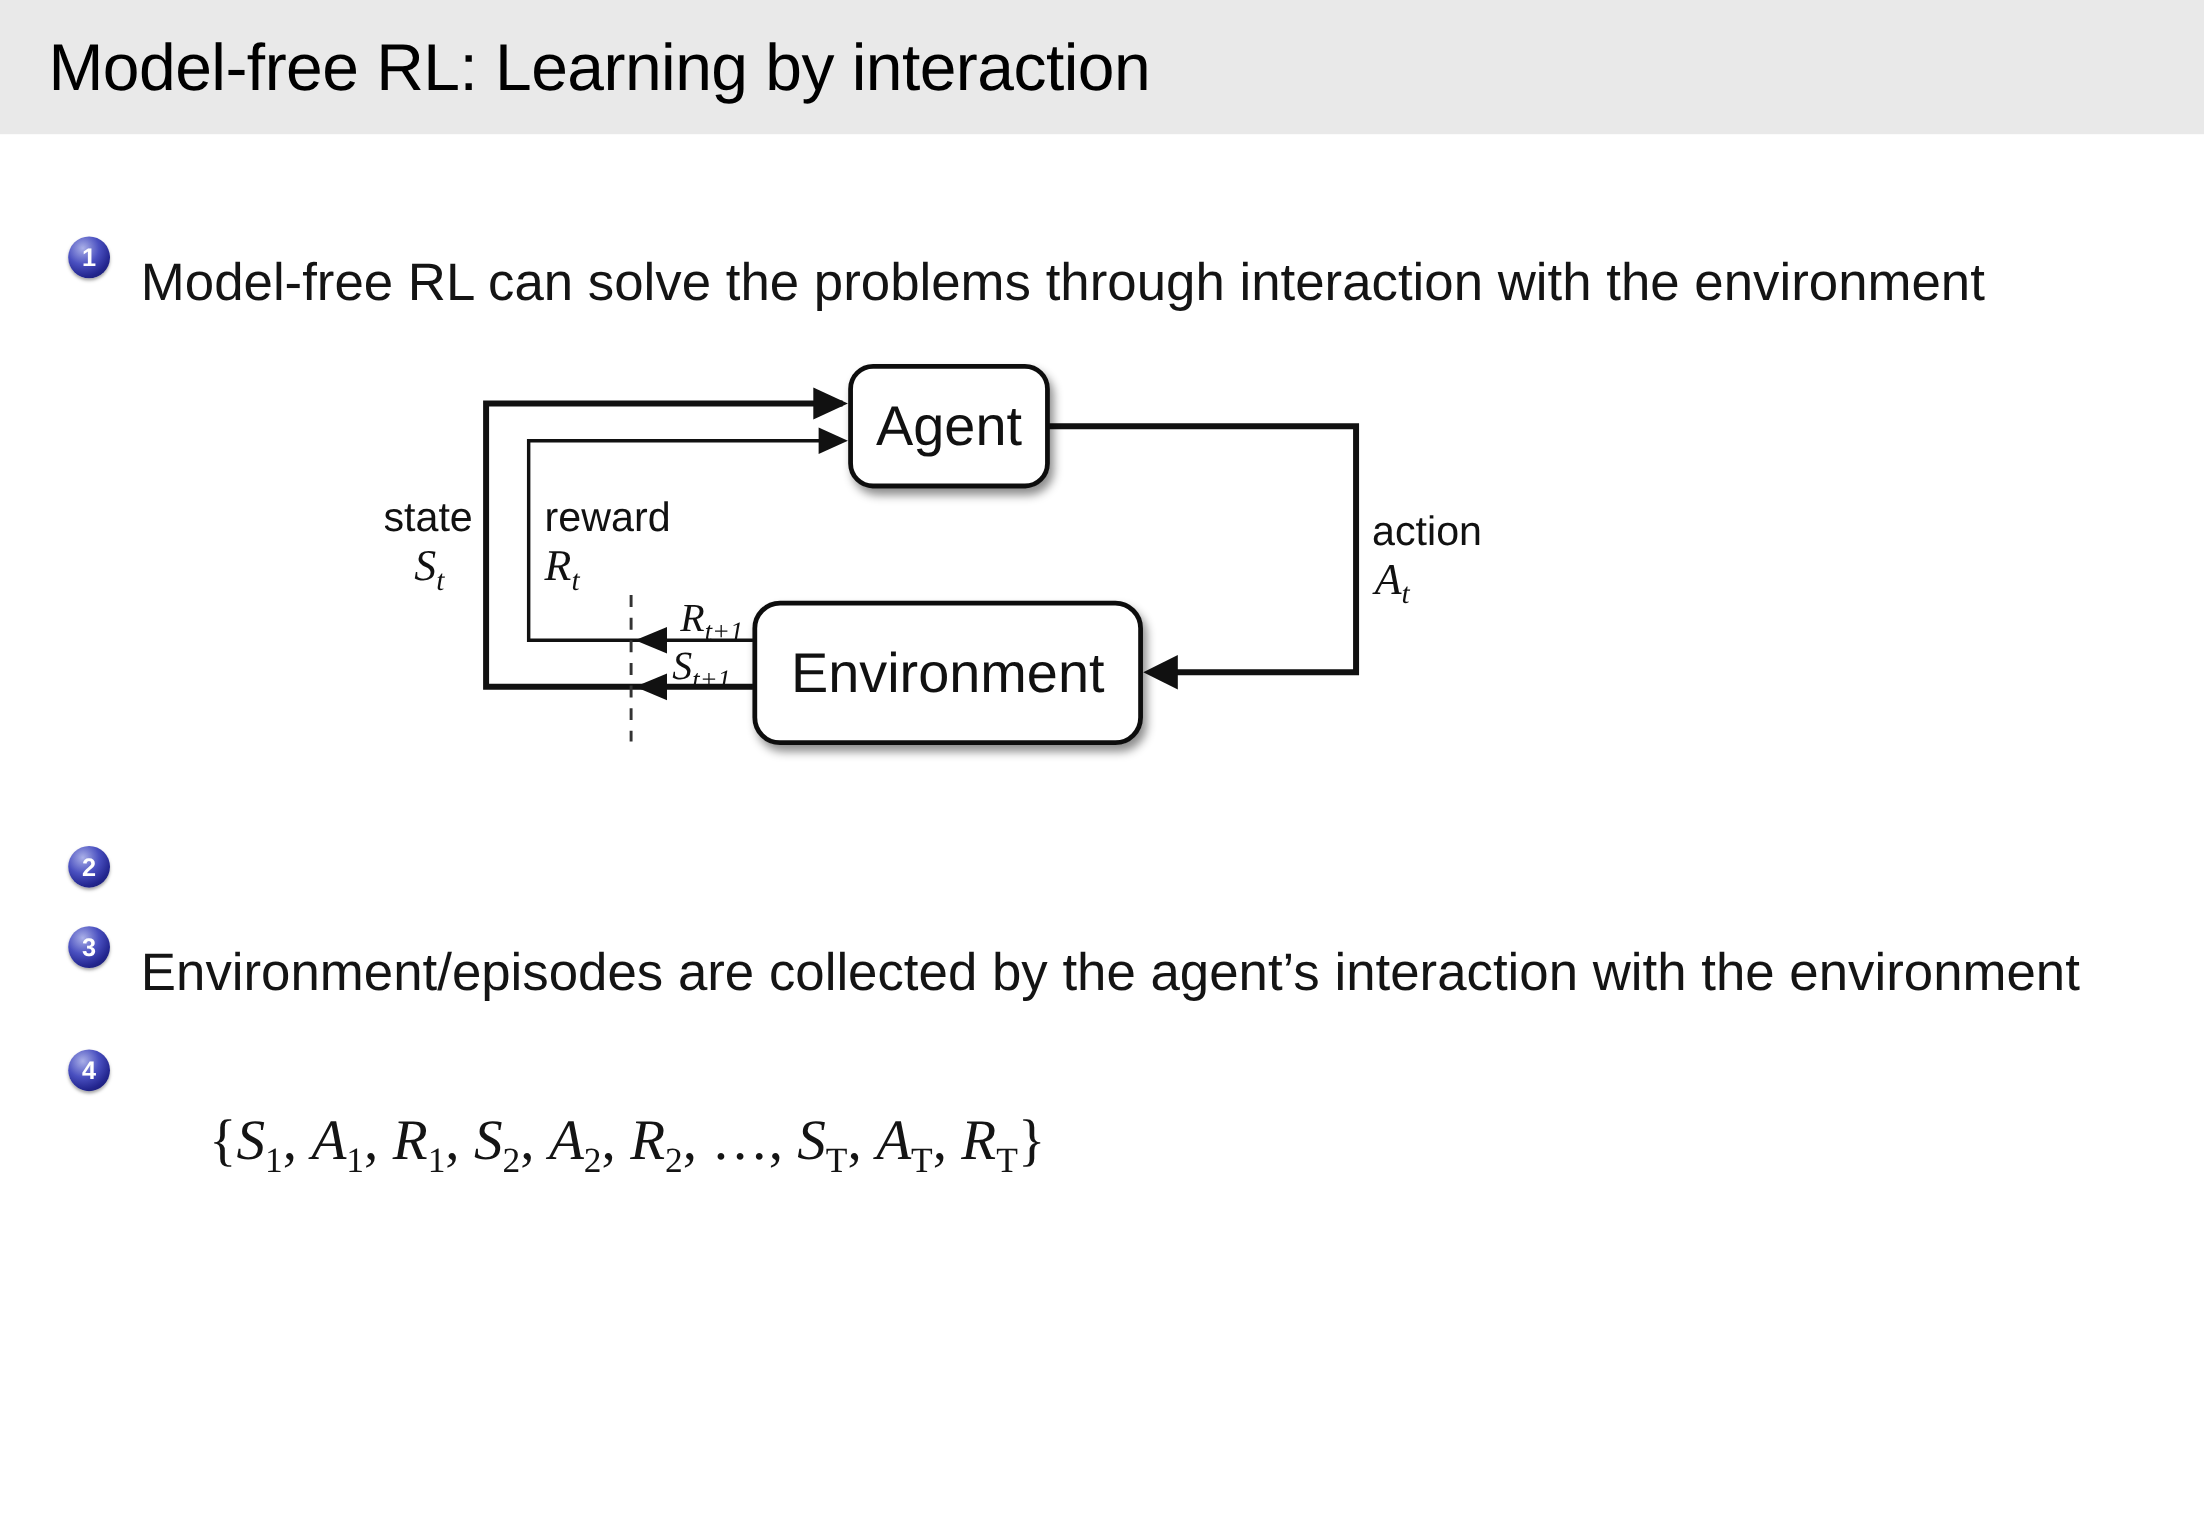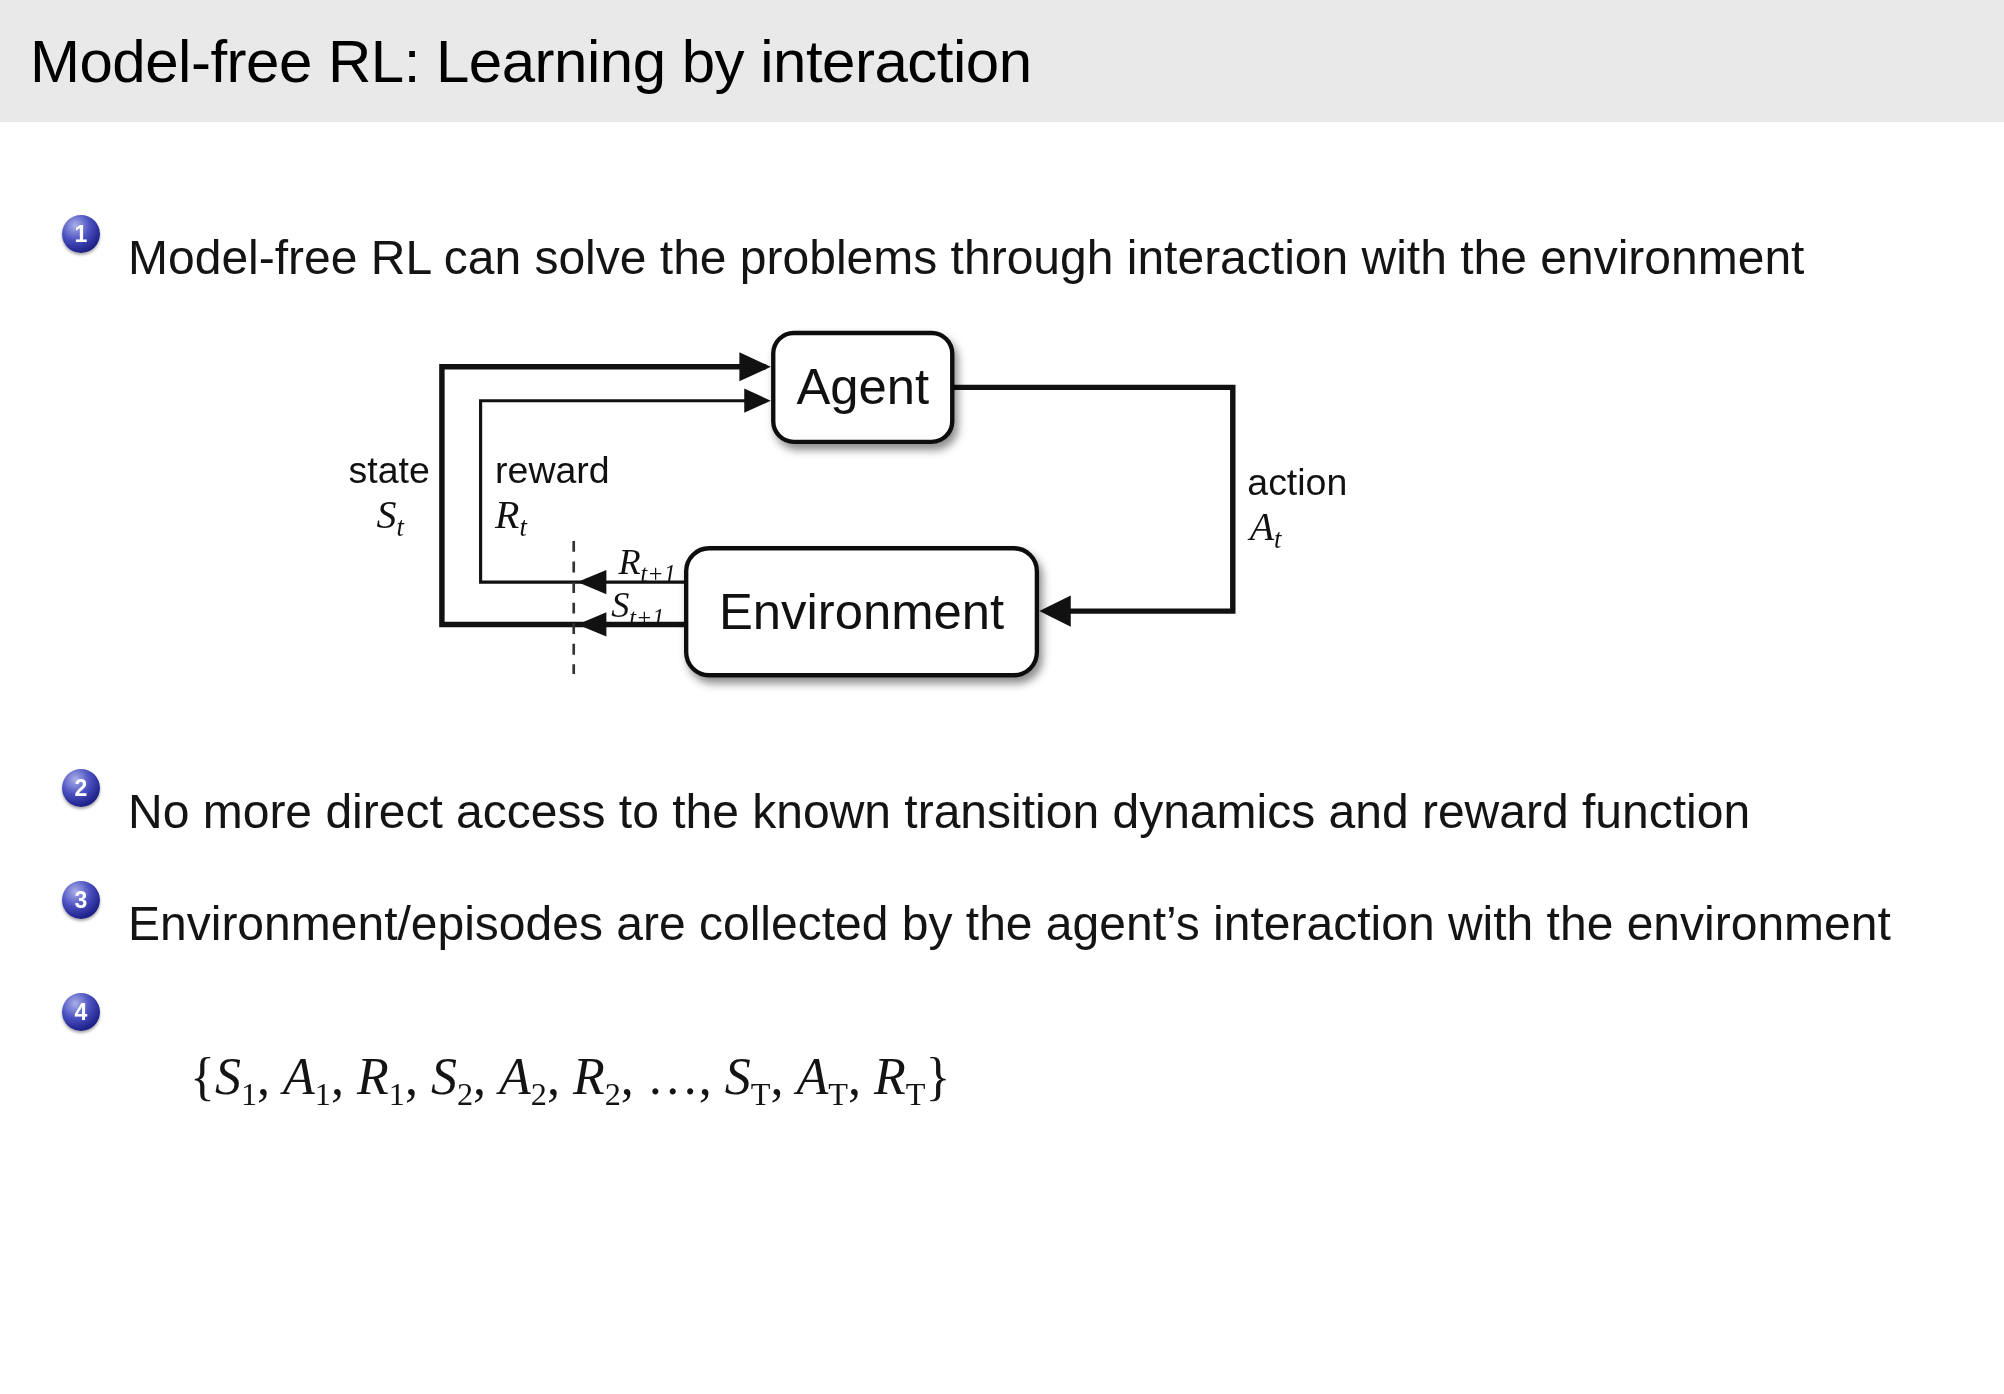--- a/index.html
+++ b/index.html
@@ -9,21 +9,21 @@
     background:#ffffff;
     font-family:"Liberation Sans", sans-serif;
     color:#141414;
     overflow:hidden;
   }
   .titlebar {
     height:122px;
     background:#e9e9e9;
     display:flex;
     align-items:center;
-    padding-left:30px;
+    padding-left:44px;
     box-sizing:border-box;
   }
   .page-title {
     font-size:60px;
     color:#000;
     letter-spacing:-0.5px;
     white-space:nowrap;
   }
   .content { padding:0 40px 0 62px; }
   .item { display:flex; align-items:flex-start; }
@@ -119,21 +119,20 @@
 
         <text class="dg-serif" x="662" y="541" font-size="30"><tspan>R</tspan><tspan font-size="20" dy="7">t+1</tspan></text>
         <text class="dg-serif" x="656" y="577" font-size="30"><tspan>S</tspan><tspan font-size="20" dy="7">t+1</tspan></text>
       </svg>
     </div>
 
     <div class="item m2">
       <div class="ball">
         <span>2</span>
       </div>
-      <div class="itext">No more direct access to the known transition dynamics and reward function</div>
     </div>
 
     <div class="item m3">
       <div class="ball">
         <span>3</span>
       </div>
       <div class="itext">Environment/episodes are collected by the agent’s interaction with the environment</div>
     </div>
 
     <div class="item m4">

